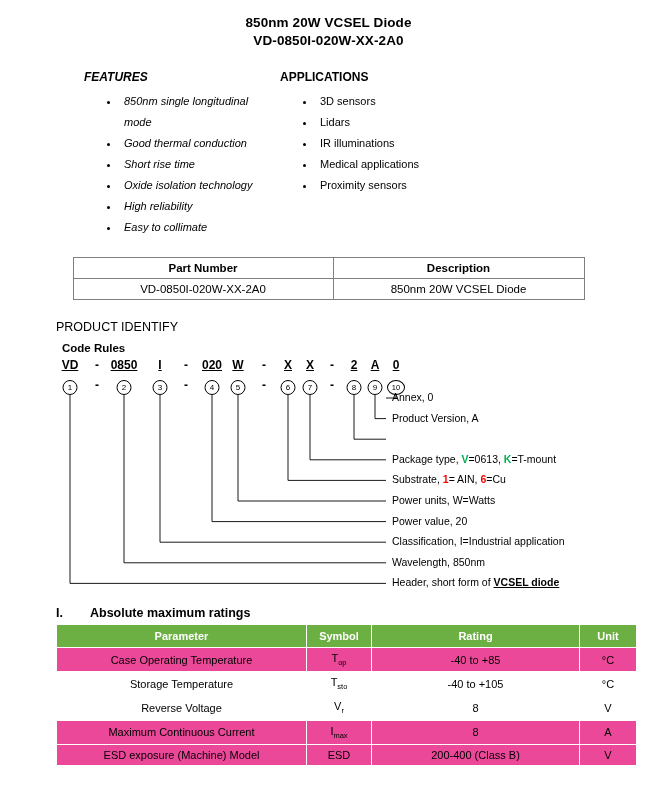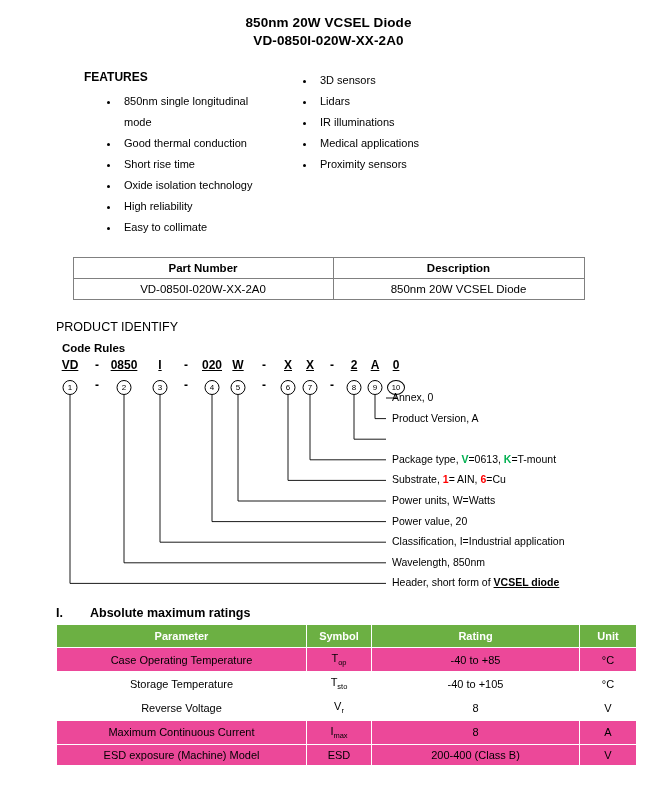--- a/index.html
+++ b/index.html
@@ -9,21 +9,21 @@
     color:#000;overflow:hidden;position:relative;
   }
   .page{position:relative;width:657px;height:805px;}
 
   
   .title-block{text-align:center;padding-top:14px;}
   .title-line{font-size:13.5px;font-weight:bold;line-height:18px;letter-spacing:.1px;}
 
   
   .cols{display:flex;margin-top:20px;}
-  .col-features{width:268px;padding-left:84px;box-sizing:border-box;}
+  .col-features{width:268px;padding-left:84px;box-sizing:border-box;font-style:italic;}
   .col-apps{width:300px;padding-left:12px;box-sizing:border-box;}
   .col-head{font-size:12px;font-weight:bold;margin-bottom:7px;}
   ul.bullets{margin:0;padding-left:36px;list-style:disc;}
   ul.bullets li{font-size:11px;line-height:21px;padding-left:4px;}
 
   
   .pn-wrap{margin:19px auto 0 auto;width:512px;}
   table.pn{border-collapse:collapse;width:100%;}
   table.pn td{border:1px solid #808080;text-align:center;font-size:11.5px;padding:4px 2px;}
   table.pn td.h{font-weight:bold;}
@@ -82,20 +82,21 @@
       <ul class="bullets" id="features-list">
           <li>850nm single longitudinal mode</li>
           <li>Good thermal conduction</li>
           <li>Short rise time</li>
           <li>Oxide isolation technology</li>
           <li>High reliability</li>
           <li>Easy to collimate</li>
         </ul>
     </div>
     <div class="col-apps">
+      <div class="col-head">APPLICATIONS</div>
       <ul class="bullets" id="apps-list">
           <li>3D sensors</li>
           <li>Lidars</li>
           <li>IR illuminations</li>
           <li>Medical applications</li>
           <li>Proximity sensors</li>
         </ul>
     </div>
   </div>
 

